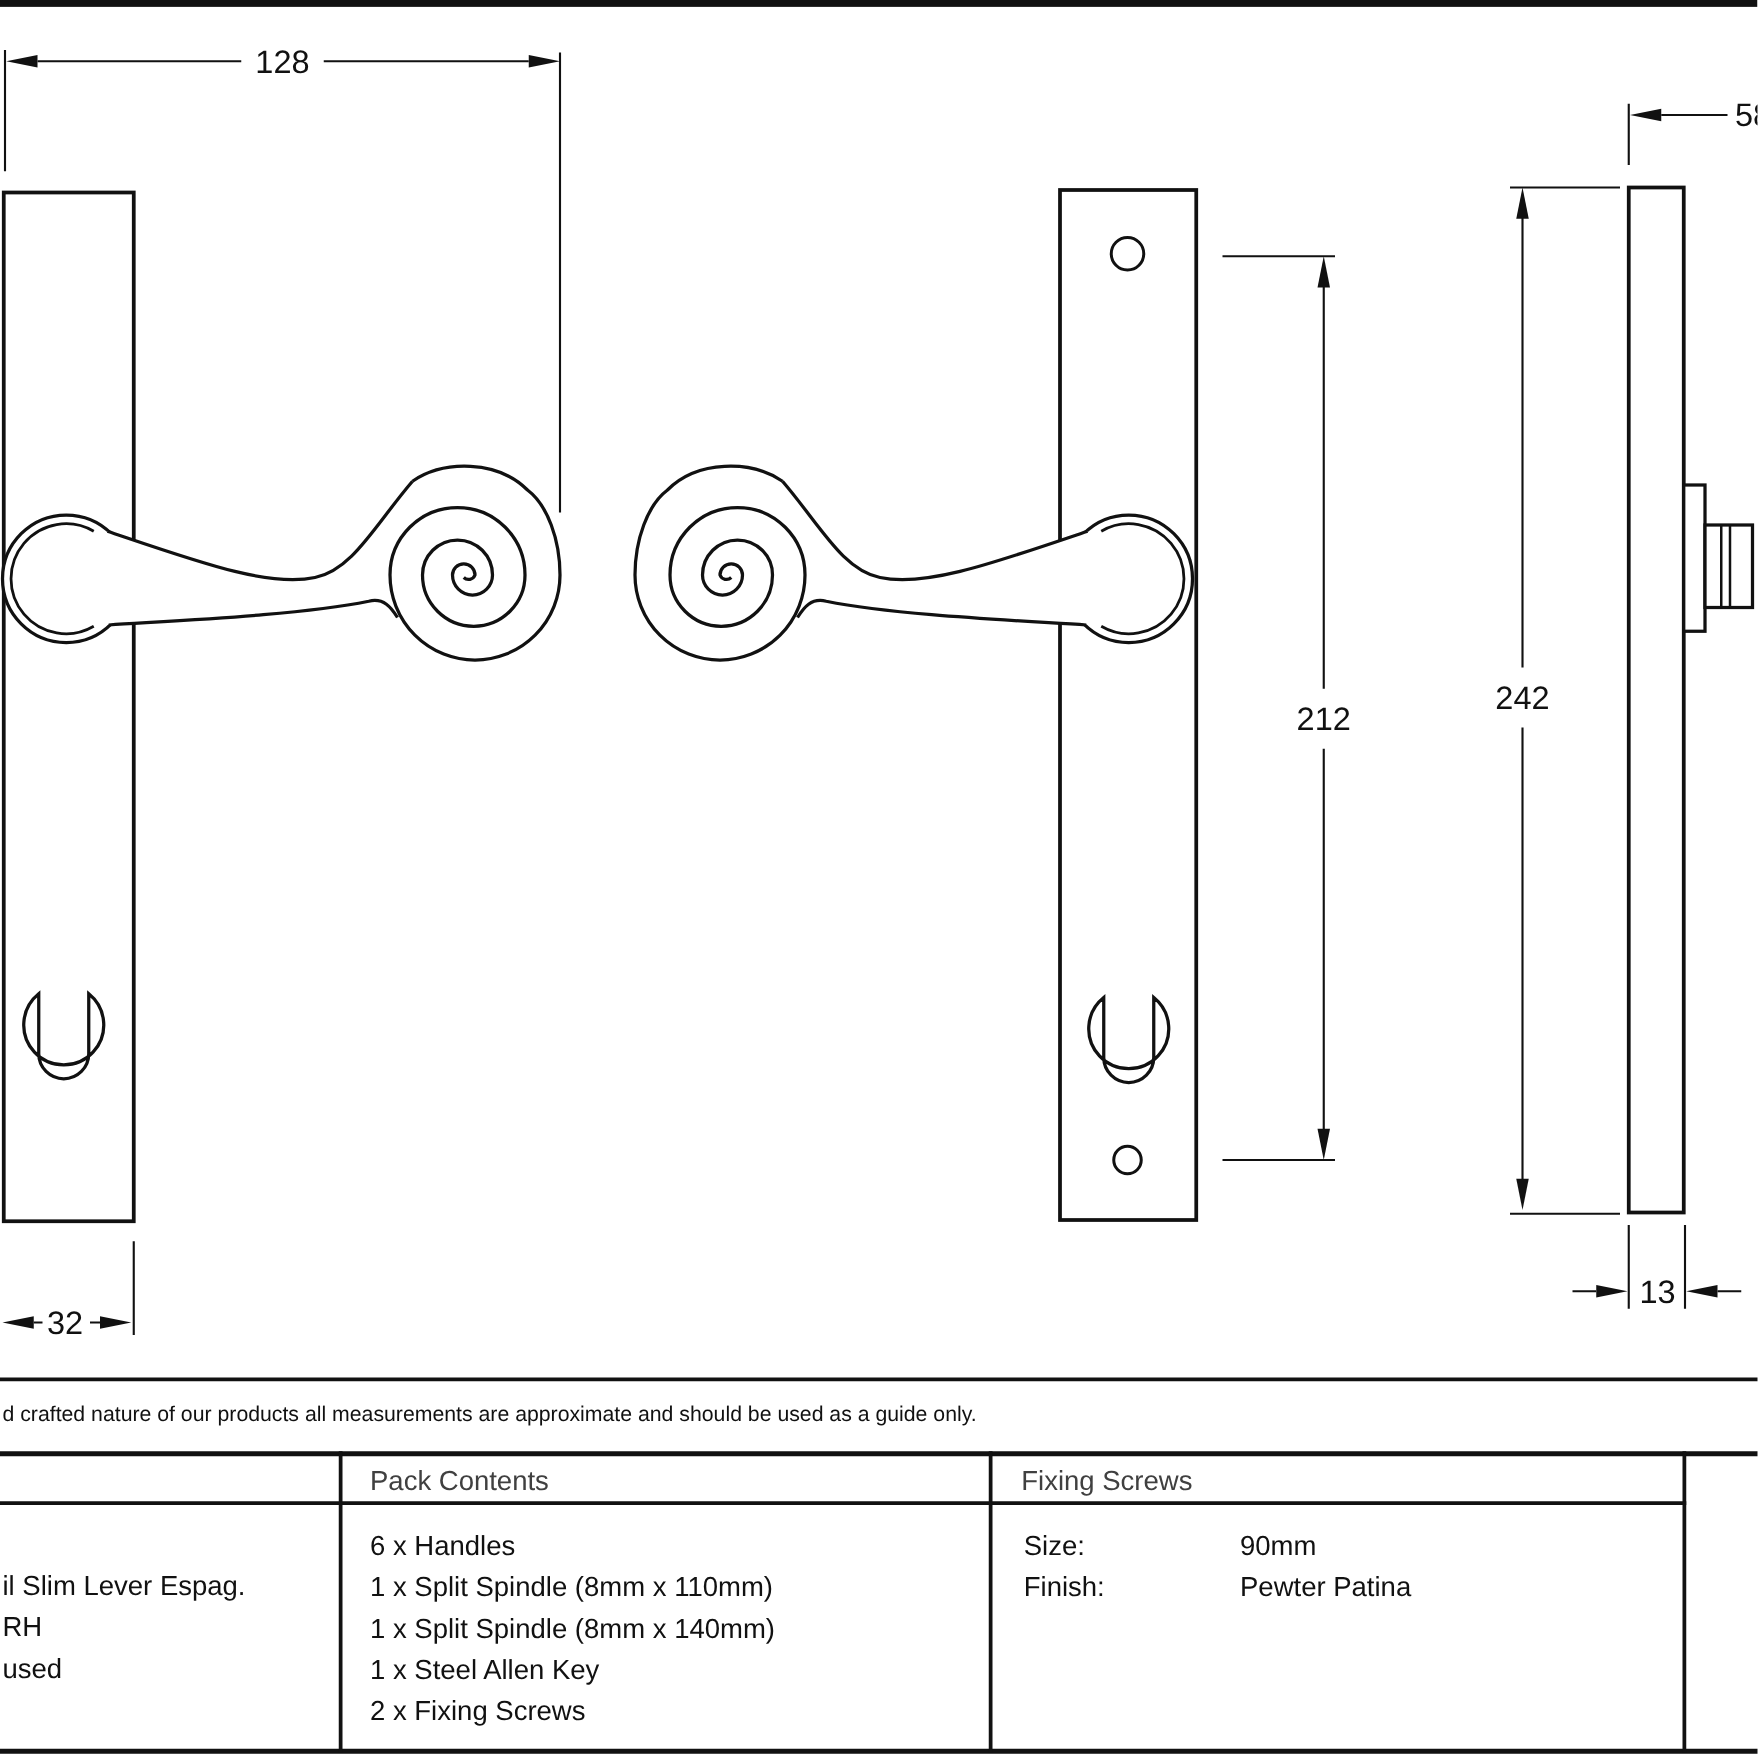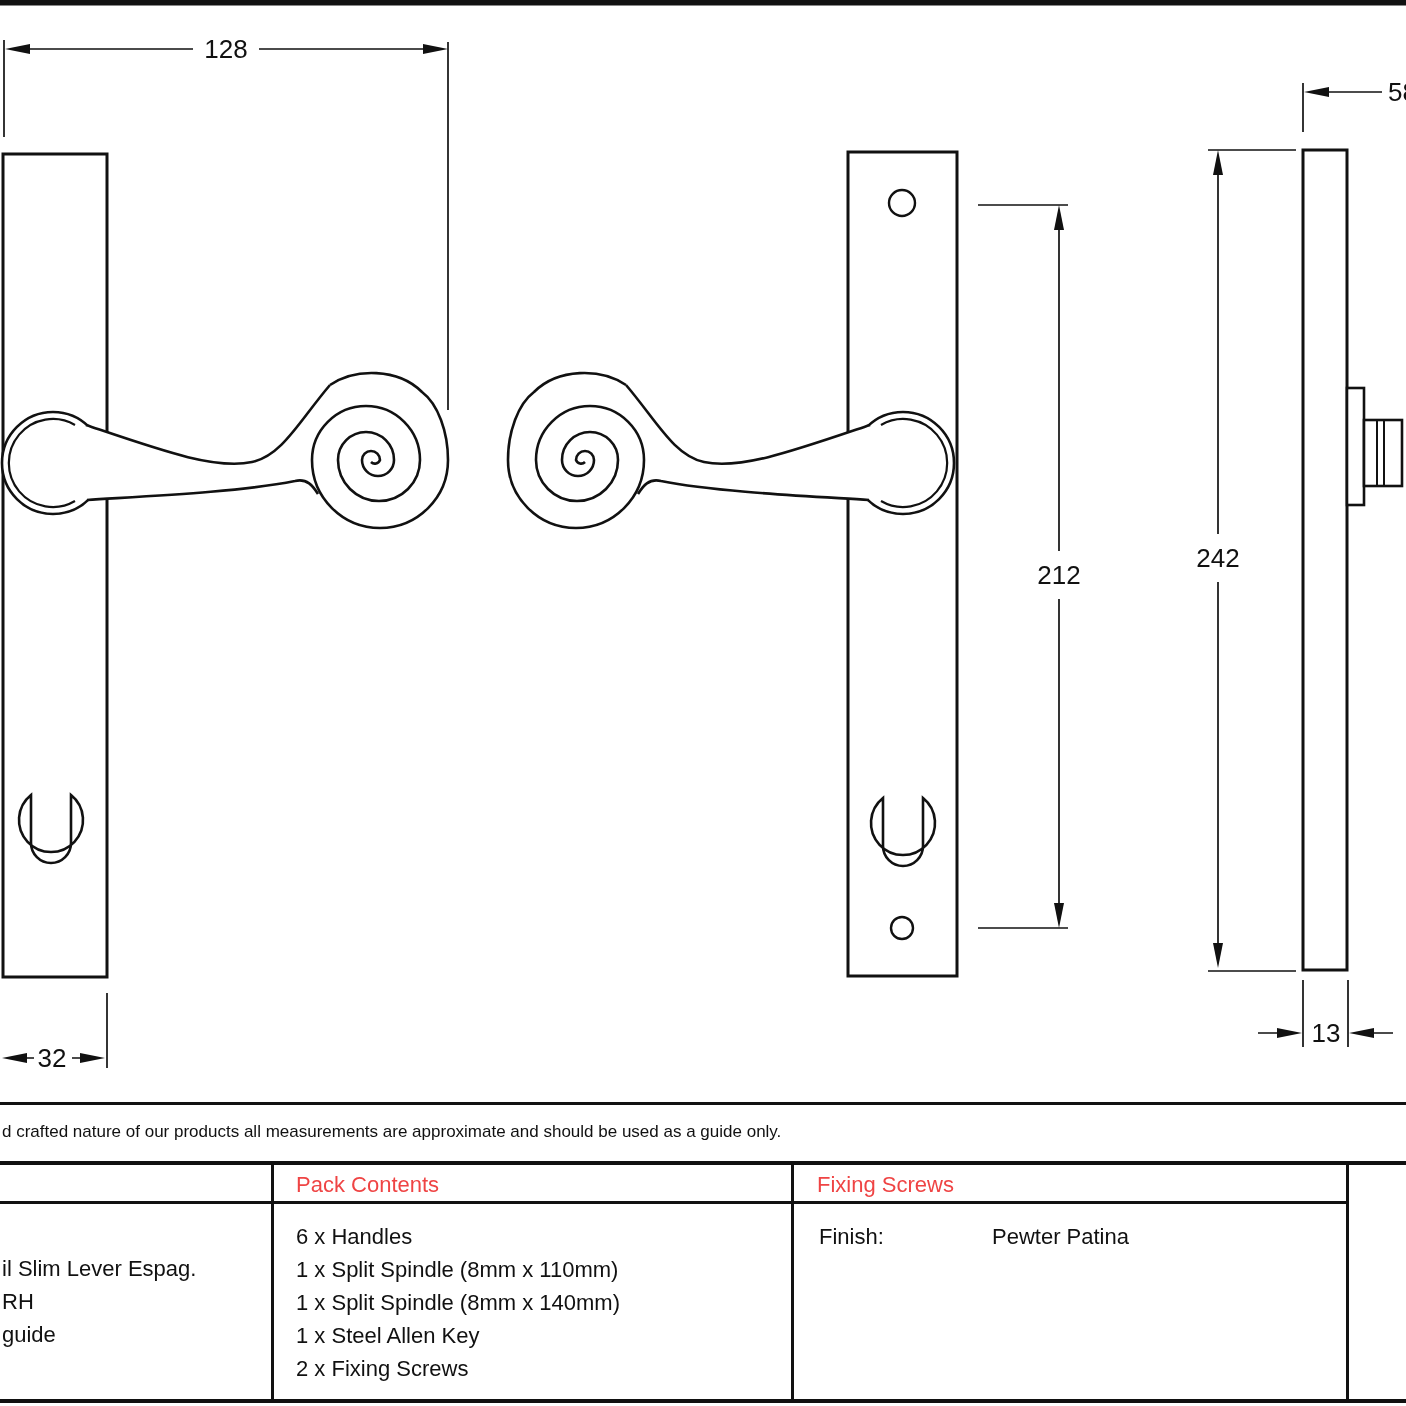--- a/index.html
+++ b/index.html
@@ -1,21 +1,21 @@
 <!DOCTYPE html>
 <html><head>
 <meta charset="utf-8">
 <style>
   html,body{margin:0;padding:0;background:#ffffff;}
   body{width:1406px;height:1406px;overflow:hidden;position:relative;
        font-family:"Liberation Sans",sans-serif;color:#111;}
   .abs{position:absolute;}
   .bar{position:absolute;background:#111;}
   .note-text{position:absolute;left:2px;top:1122px;font-size:17px;color:#111;white-space:nowrap;}
-  .tbl-header{position:absolute;font-size:22px;color:#ef4444;white-space:nowrap;}
+  .tbl-header{position:absolute;font-size:22px;color:#404040;white-space:nowrap;}
   .tbl-lines{position:absolute;font-size:22px;line-height:33px;color:#111;white-space:nowrap;}
   .fix-row{display:flex;}
   .fix-label{width:173px;}
   svg text{font-family:"Liberation Sans",sans-serif;fill:#111;}
 </style>
 </head>
 <body>
 
 <svg class="abs" style="left:0;top:0" width="1406" height="1100" viewBox="0 0 1406 1100">
 
@@ -125,32 +125,36 @@
   <div class="bar" style="left:0;top:1161px;width:1406px;height:3.5px"></div>
   <div class="bar" style="left:0;top:1399px;width:1406px;height:3.5px"></div>
   <div class="bar" style="left:271px;top:1161px;width:3px;height:241px"></div>
   <div class="bar" style="left:791px;top:1161px;width:3px;height:241px"></div>
   <div class="bar" style="left:1346px;top:1161px;width:3px;height:241px"></div>
   <div class="bar" style="left:0;top:1201px;width:1349px;height:2.5px"></div>
 
   <div class="tbl-lines" style="left:2px;top:1252px">
     <div>il Slim Lever Espag.</div>
     <div>RH</div>
-    <div>guide</div>
+    <div>used</div>
   </div>
 
   <div class="tbl-header" style="left:296px;top:1172px">Pack Contents</div>
   <div class="tbl-lines" style="left:296px;top:1220px">
     <div>6 x Handles</div>
     <div>1 x Split Spindle (8mm x 110mm)</div>
     <div>1 x Split Spindle (8mm x 140mm)</div>
     <div>1 x Steel Allen Key</div>
     <div>2 x Fixing Screws</div>
   </div>
 
   <div class="tbl-header" style="left:817px;top:1172px">Fixing Screws</div>
   <div class="tbl-lines" style="left:819px;top:1220px">
     <div class="fix-row">
+      <div class="fix-label">Size:</div>
+      <div>90mm</div>
+    </div>
+    <div class="fix-row">
       <div class="fix-label">Finish:</div>
       <div>Pewter Patina</div>
     </div>
   </div>
 </div>
 
 </body></html>

